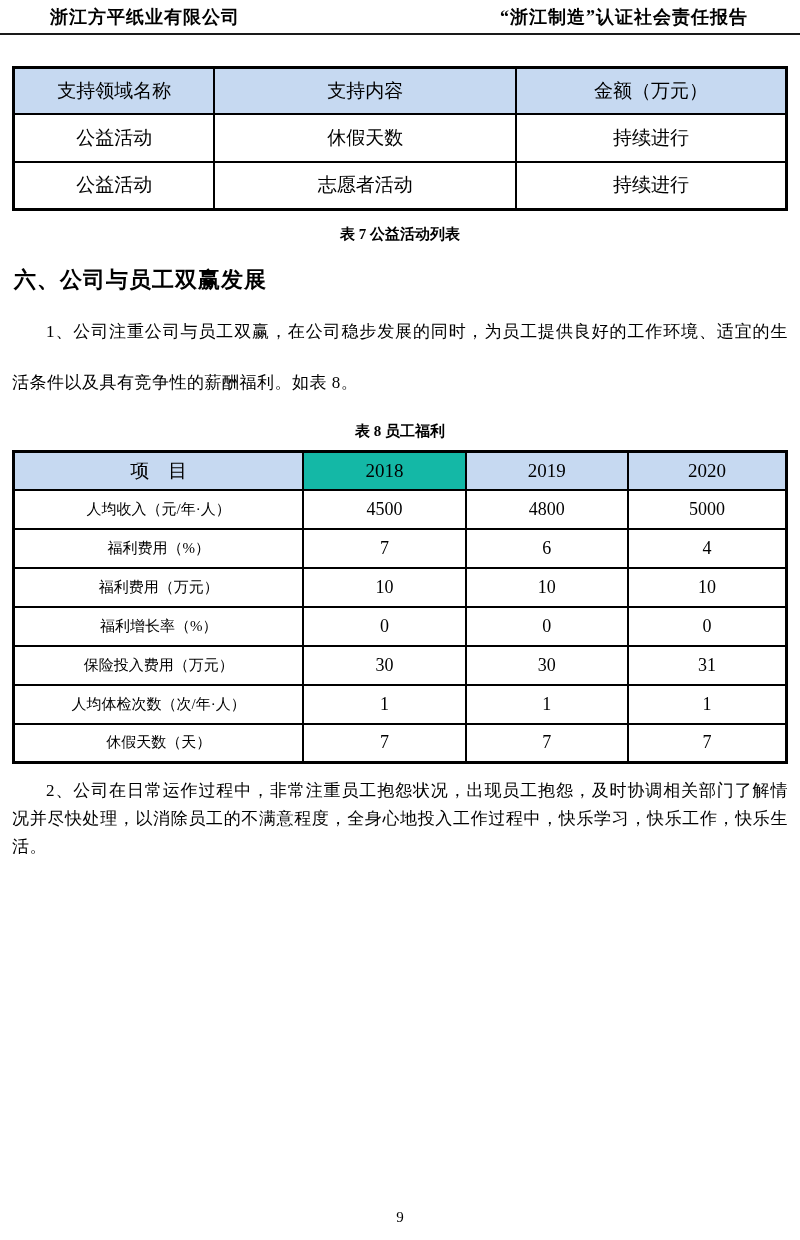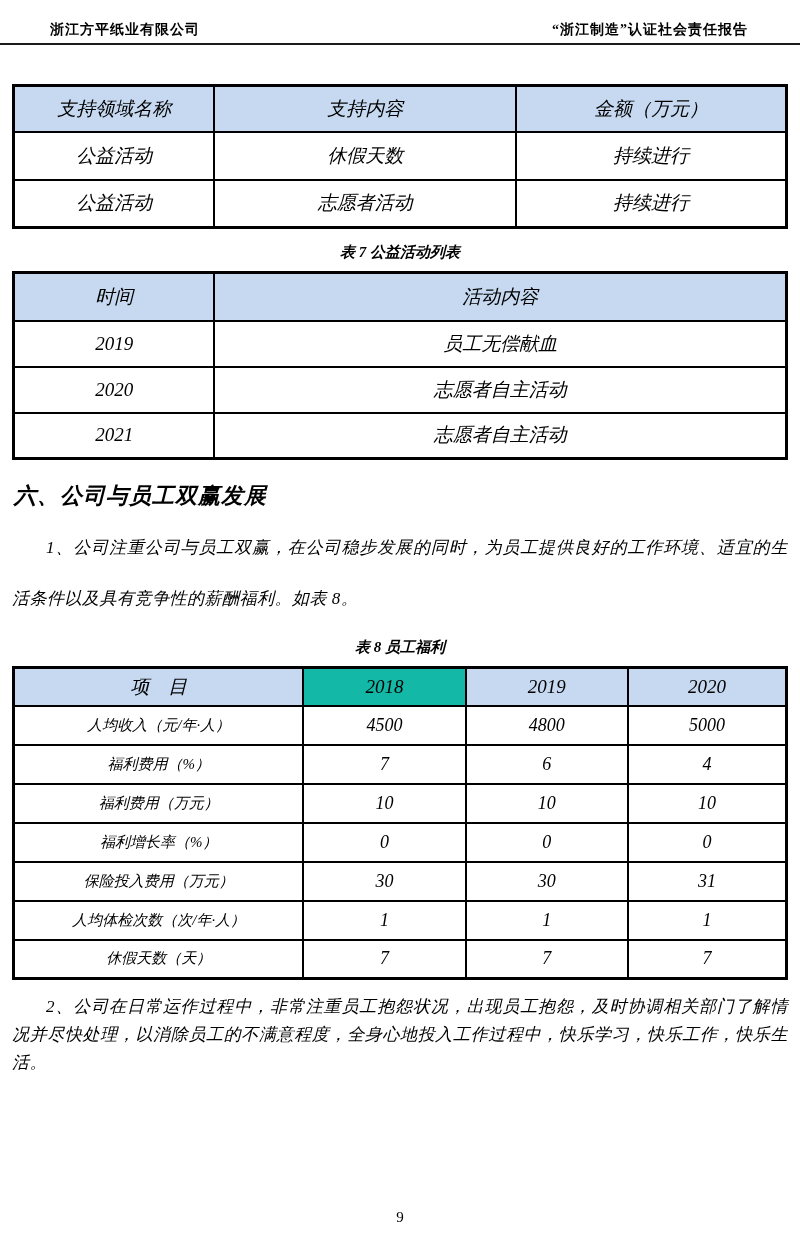--- a/index.html
+++ b/index.html
@@ -15,28 +15,28 @@
     background: #ffffff;
     position: relative;
     overflow: hidden;
   }
 
   
   .doc-header {
     display: flex;
     justify-content: space-between;
     align-items: flex-end;
-    padding: 21px 52px 4px 50px;
+    padding: 5px 52px 4px 50px;
     border-bottom: 2px solid #1a1a1a;
-    font-size: 14px;
+    font-size: 18px;
     font-weight: bold;
     letter-spacing: 1px;
   }
 
-  .content { padding: 8px 12px; font-style: italic; }
+  .content { padding: 0 12px; }
 
   
   table {
     border-collapse: collapse;
     width: 100%;
     table-layout: fixed;
     border: 3px solid #000;
   }
   th, td {
     border: 2px solid #000;
@@ -133,42 +133,20 @@
           <tr>
             <td class="c0">公益活动</td>
             <td class="c1">志愿者活动</td>
             <td class="c2">持续进行</td>
           </tr>
         </tbody>
       </table>
 
     <div class="table-caption">表 7 公益活动列表</div>
 
-    <table class="activities-table">
-        <thead>
-          <tr>
-            <th class="c0" style="background: rgb(198, 217, 241);">时间</th>
-            <th class="c1" style="background: rgb(198, 217, 241);">活动内容</th>
-          </tr>
-        </thead>
-        <tbody>
-          <tr>
-            <td class="c0">2019</td>
-            <td class="c1">员工无偿献血</td>
-          </tr>
-          <tr>
-            <td class="c0">2020</td>
-            <td class="c1">志愿者自主活动</td>
-          </tr>
-          <tr>
-            <td class="c0">2021</td>
-            <td class="c1">志愿者自主活动</td>
-          </tr>
-        </tbody>
-      </table>
 
     <div class="section-heading">六、公司与员工双赢发展</div>
 
     <p class="body-paragraph">1、公司注重公司与员工双赢，在公司稳步发展的同时，为员工提供良好的工作环境、适宜的生活条件以及具有竞争性的薪酬福利。如表 8。</p>
 
     <div class="table-caption">表 8 员工福利</div>
 
     <table class="welfare-table">
         <thead>
           <tr>

